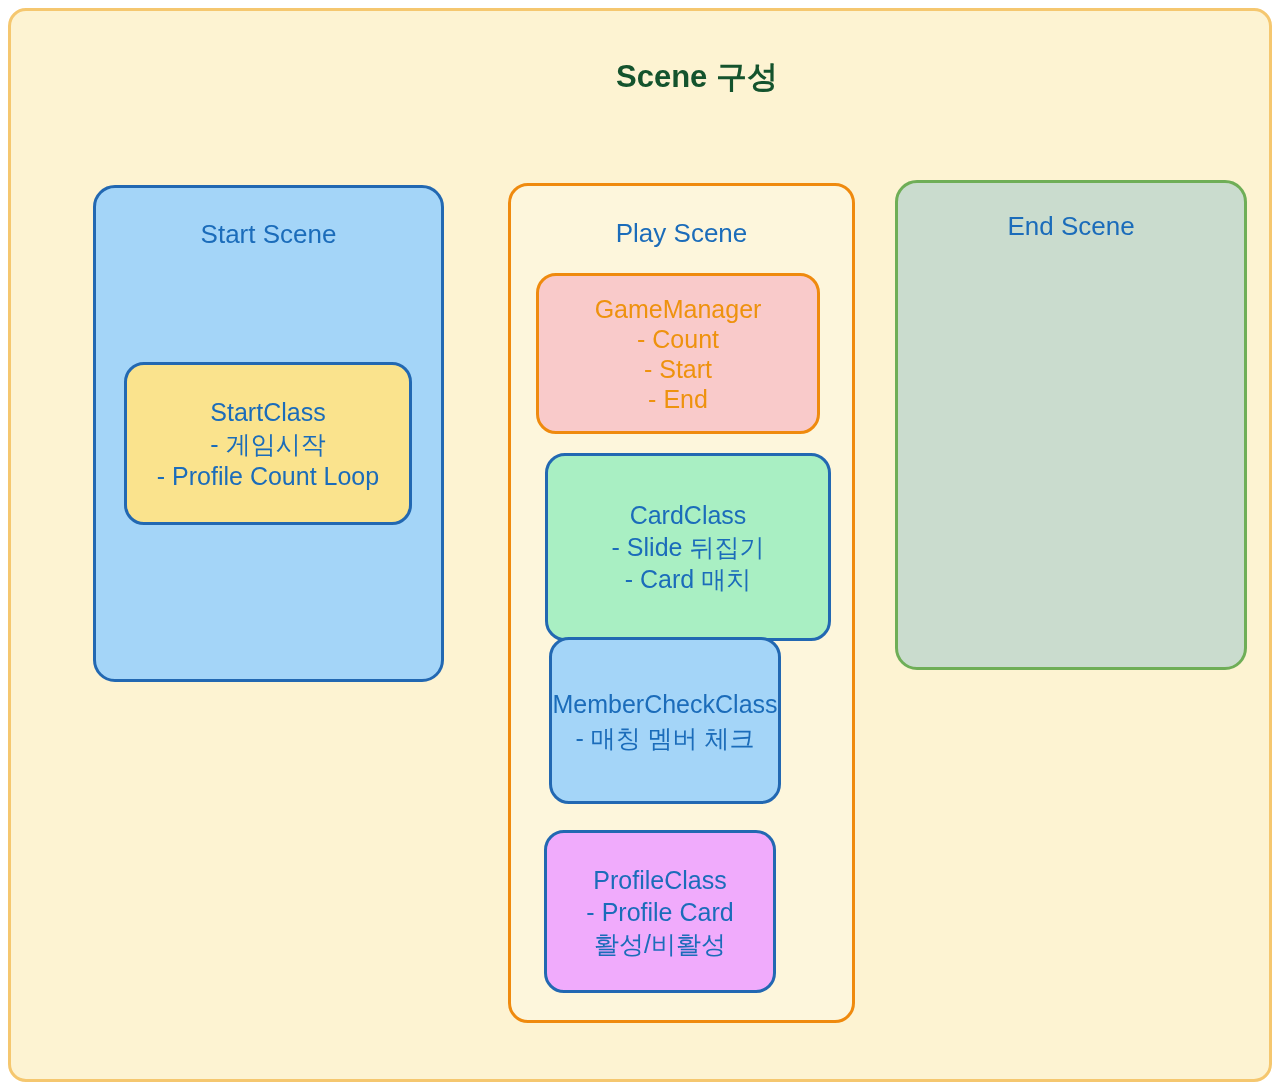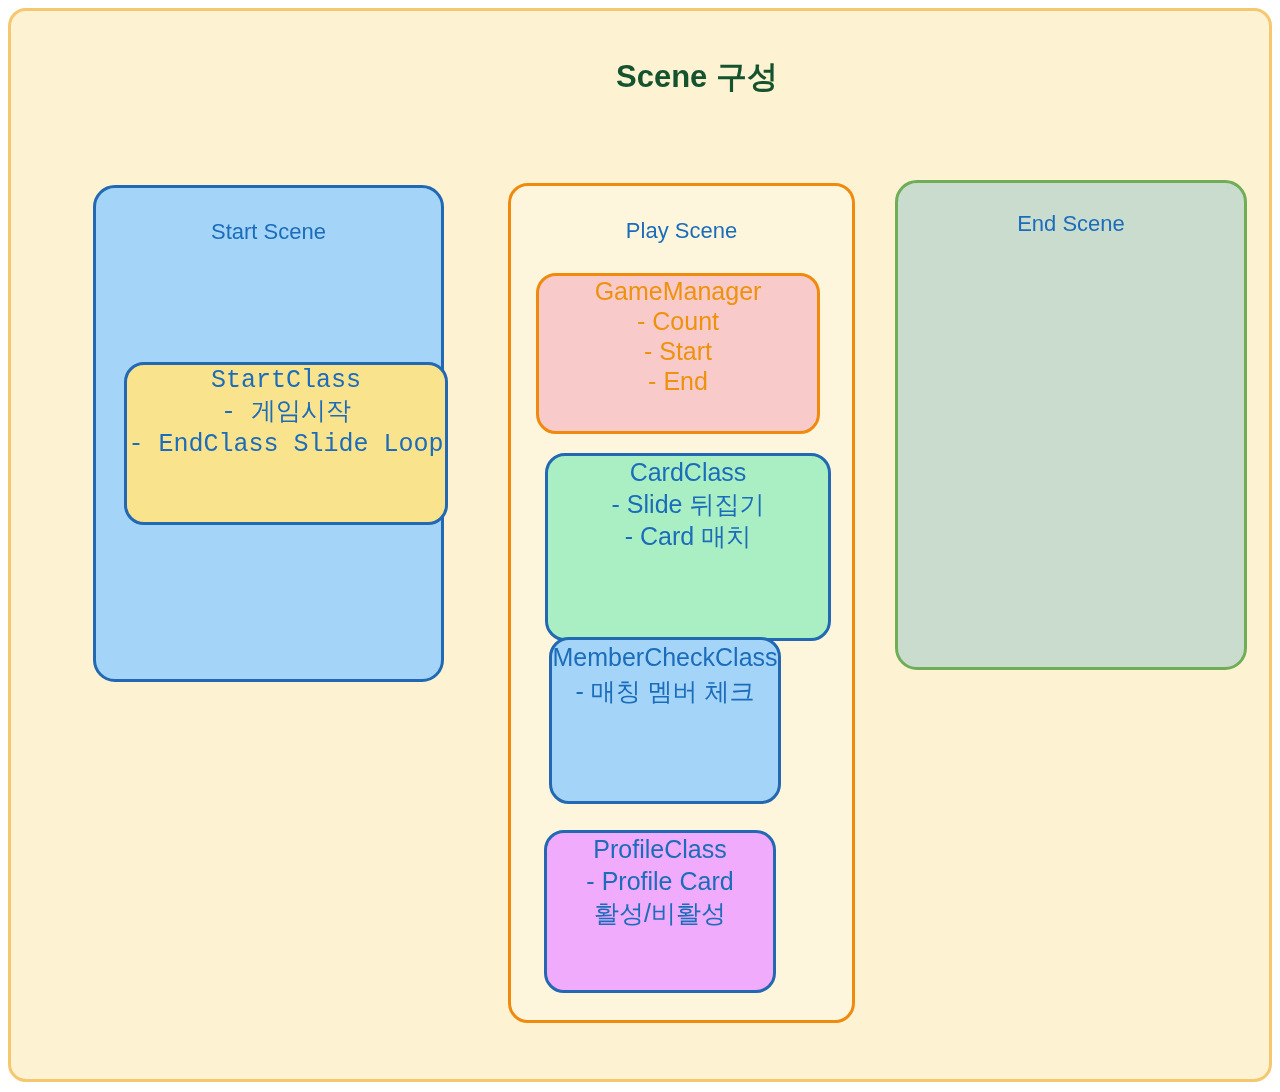--- a/index.html
+++ b/index.html
@@ -33,21 +33,21 @@
     color: #14532d;
   }
 
   .panel {
     border-radius: 22px;
   }
   .panel-title {
     position: absolute;
     left: 0; right: 0;
     text-align: center;
-    font-size: 22px;
+    font-size: 26px;
     color: #1b6cba;
   }
 
   #start-panel {
     left: 93px; top: 185px;
     width: 351px; height: 497px;
     background: #a4d5f8;
     border: 3px solid #2268b2;
   }
   #start-panel .panel-title { top: 31px; }
@@ -67,35 +67,35 @@
     background: #cadcce;
     border: 3px solid #6fae57;
     padding-left: 41px;
   }
   #end-panel .panel-title { top: 28px; }
 
   .classbox {
     border-radius: 20px;
     display: flex;
     flex-direction: column;
+    justify-content: center;
     align-items: center;
     text-align: center;
     font-size: 25px;
     line-height: 31px;
   }
   .txt-blue   { color: #1b6cba; }
   .txt-orange { color: #ee920e; }
 
   #startclass-box {
     left: 124px; top: 362px;
-    width: 324px; height: 163px;
+    width: 288px; height: 163px;
     background: #fae38d;
     border: 3px solid #2268b2;
     line-height: 32px;
-    font-family: Liberation Mono, monospace;
   }
   #gamemanager-box {
     left: 536px; top: 273px;
     width: 284px; height: 161px;
     background: #f9caca;
     border: 3px solid #ef8a0e;
     line-height: 30px;
   }
   #cardclass-box {
     left: 545px; top: 453px;
@@ -134,21 +134,21 @@
   <div id="outer-frame" class="abs"></div>
 
   <div id="diagram-title" class="abs">Scene 구성</div>
 
   <div id="start-panel" class="abs panel">
     <div class="panel-title">Start Scene</div>
   </div>
   <div id="startclass-box" class="abs classbox txt-blue">
     <div>StartClass</div>
     <div>- 게임시작</div>
-    <div>- EndClass Slide Loop</div>
+    <div>- Profile Count Loop</div>
   </div>
 
   <div id="play-panel" class="abs panel">
     <div class="panel-title">Play Scene</div>
   </div>
   <div id="gamemanager-box" class="abs classbox txt-orange">
     <div>GameManager</div>
     <div>- Count</div>
     <div>- Start</div>
     <div>- End</div>

